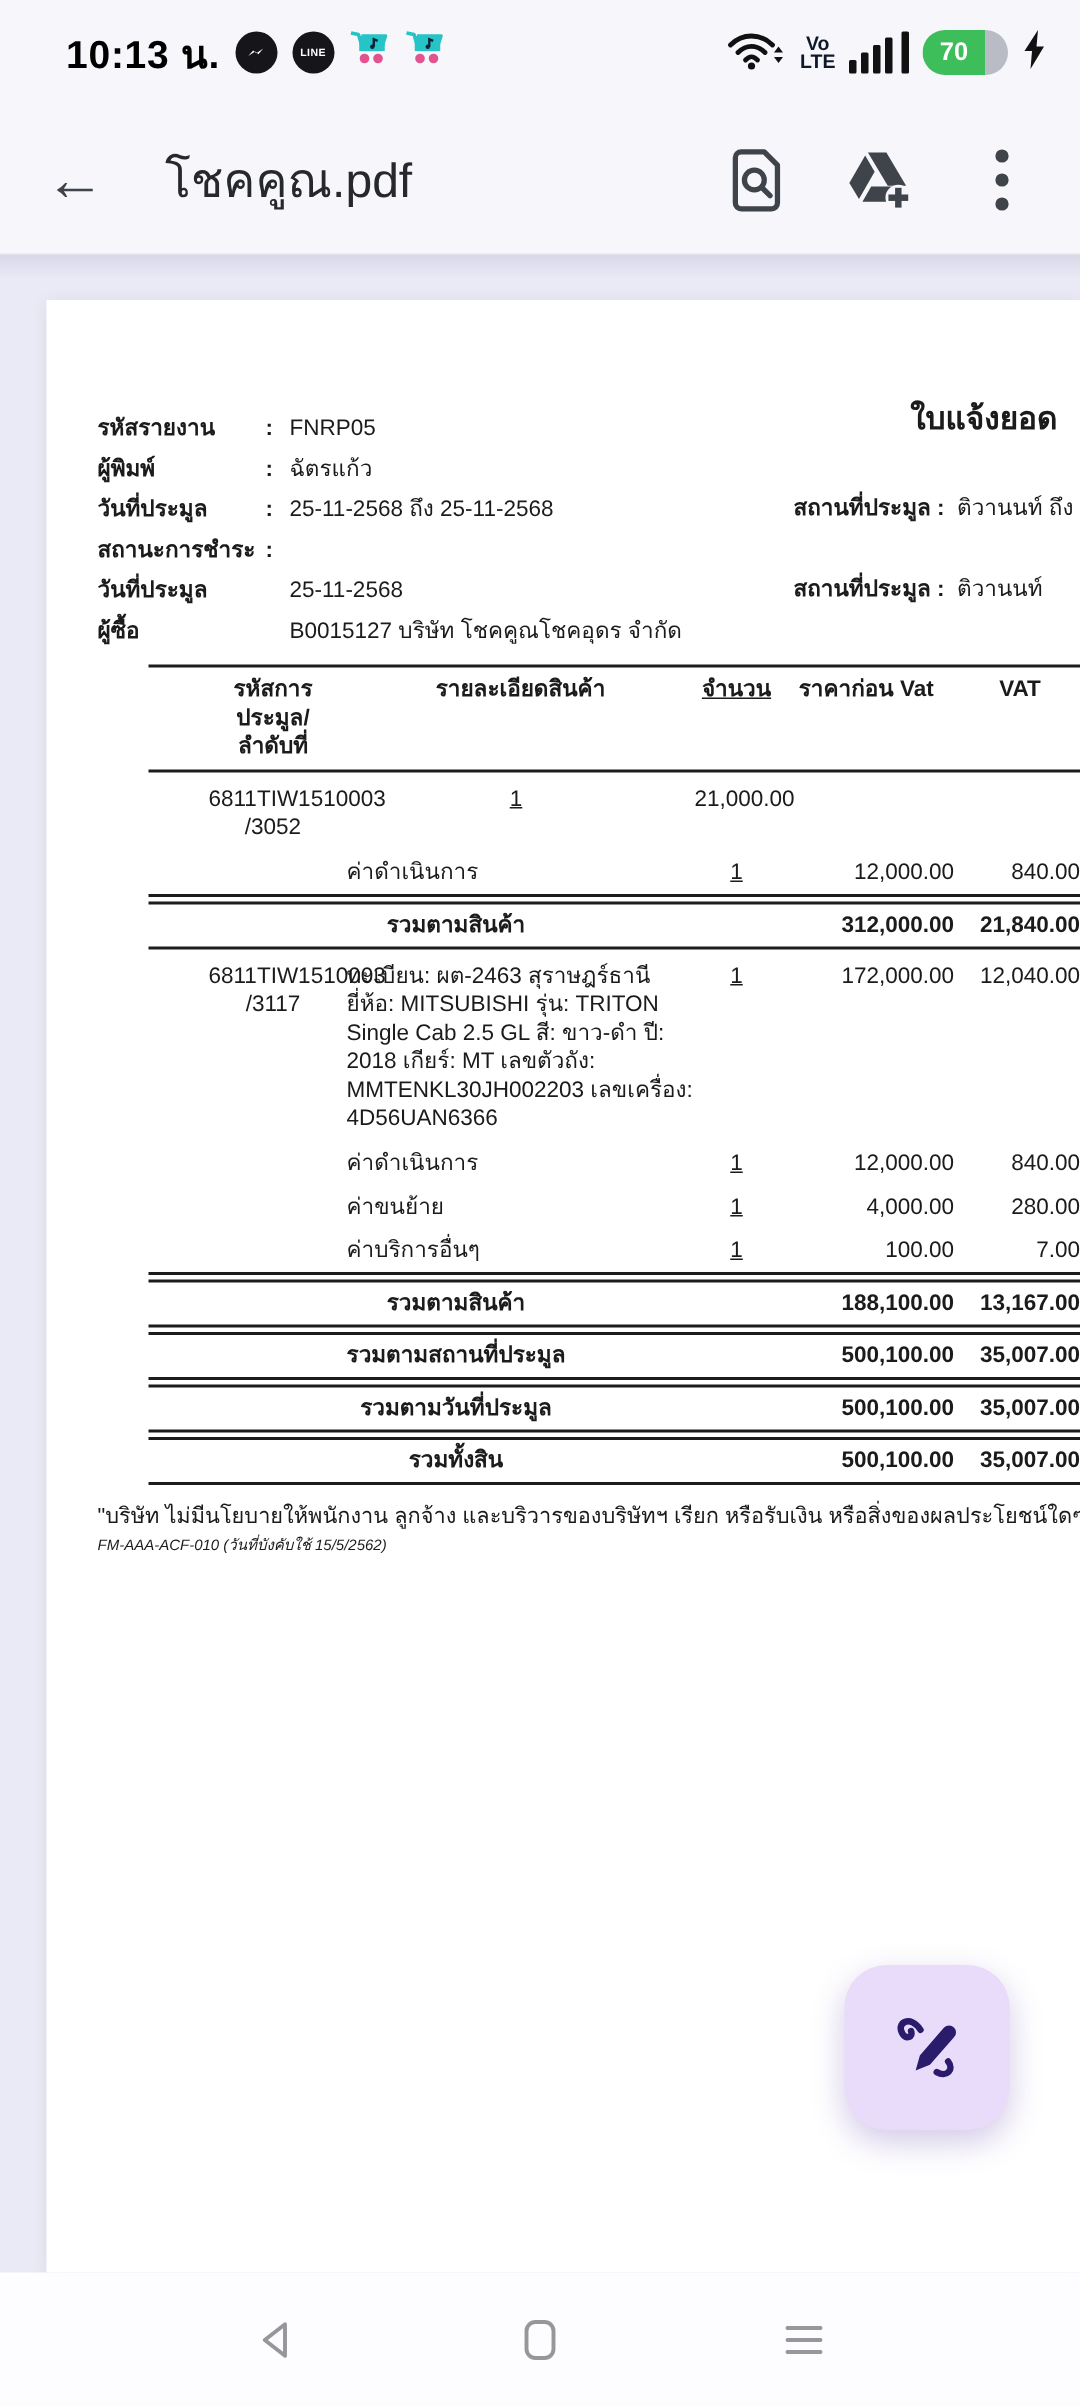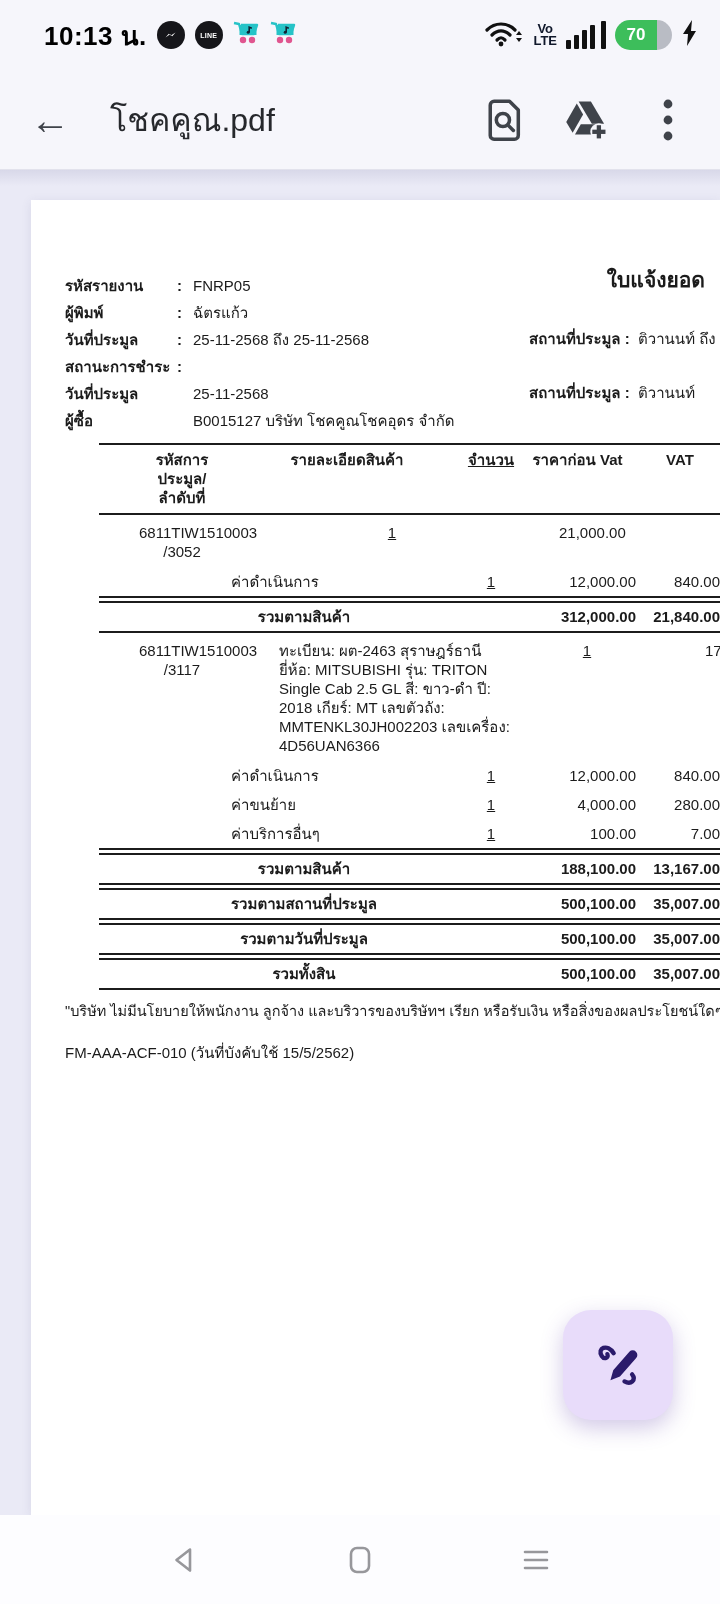--- a/index.html
+++ b/index.html
@@ -55,26 +55,26 @@
   
   .tbl { margin:9px 0 0 -34px; padding-left:34px; width:689px; }
   .hline  { border-top:2px solid #1c1c1c; margin-left:34px; }
   .dline  { height:7px; border-top:2px solid #1c1c1c; border-bottom:2px solid #1c1c1c; margin-left:34px; }
   .trow { display:grid; grid-template-columns:126px 238px 56px 121px 84px 1fr; padding-left:34px; }
   .c-code { text-align:center;margin-left:40px; }
   .c-desc { padding-left:6px; }
   .c-qty  { text-align:center;text-decoration:underline; }
   .c-num  { text-align:right; padding-right:4px; }
   .thead { font-weight:bold; padding-top:5px; padding-bottom:6px; }
-  .item  { padding-top:8px; padding-bottom:6px;gap:48px; }
+  .item  { padding-top:8px; padding-bottom:6px; }
   .fee   { padding-top:5px; padding-bottom:5px; }
   .sumrow { font-weight:bold; padding-top:4px; padding-bottom:5px; }
   .sumlab { grid-column:1 / span 3; text-align:center; padding-right:10px; }
   .disclaimer { margin-top:12px; white-space:nowrap; font-size:14.5px; }
-  .formcode { margin-top:22px; font-size:15px; }
+  .formcode { font-size:10px;font-style:italic; }
   
   .fab {
     position:absolute; left:563px; top:1310px; width:110px; height:110px; border-radius:28px;
     background:#e8dcfa; box-shadow:0 8px 22px rgba(95,60,170,.28);
     display:flex; align-items:center; justify-content:center; cursor:pointer;
   }
   
   .navbar {
     position:absolute; bottom:0; left:0; right:0; height:89px; background:#fdfdff;
     display:flex; align-items:center; justify-content:center; gap:128px;

